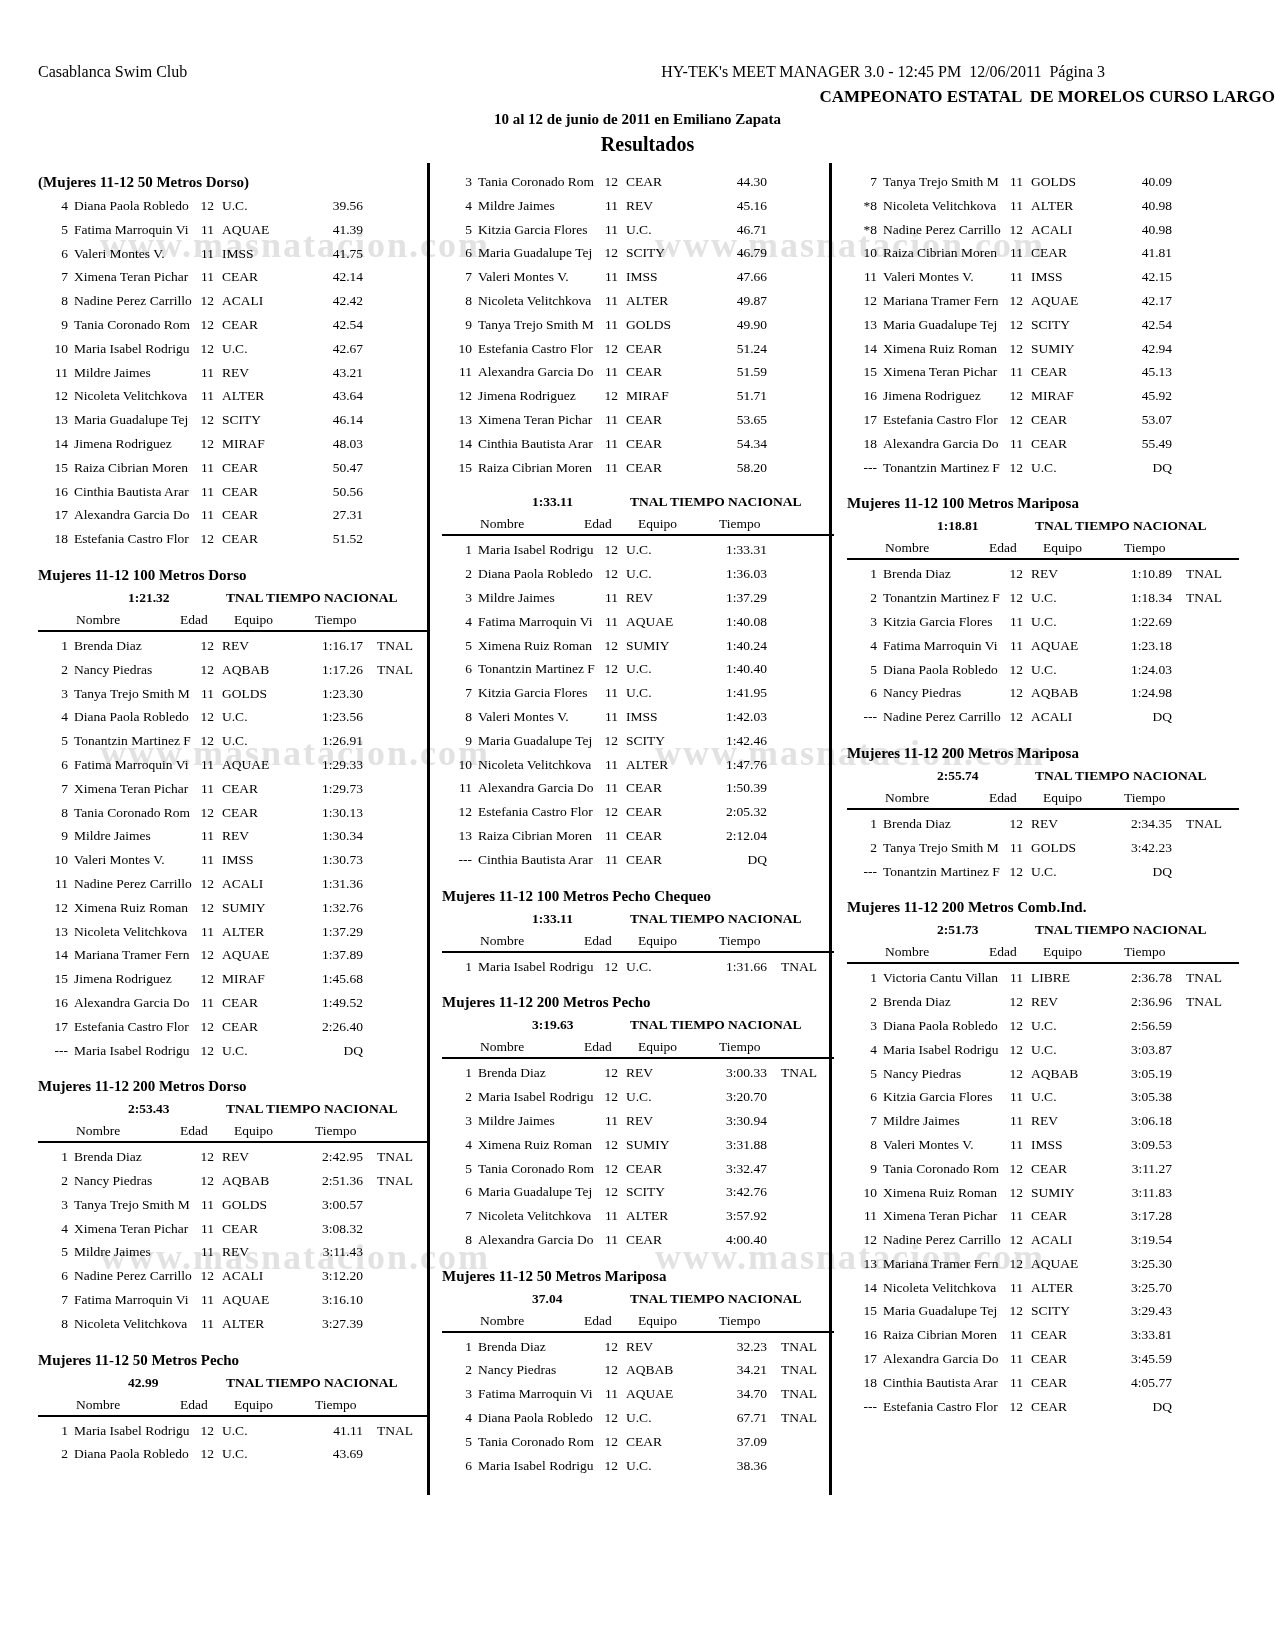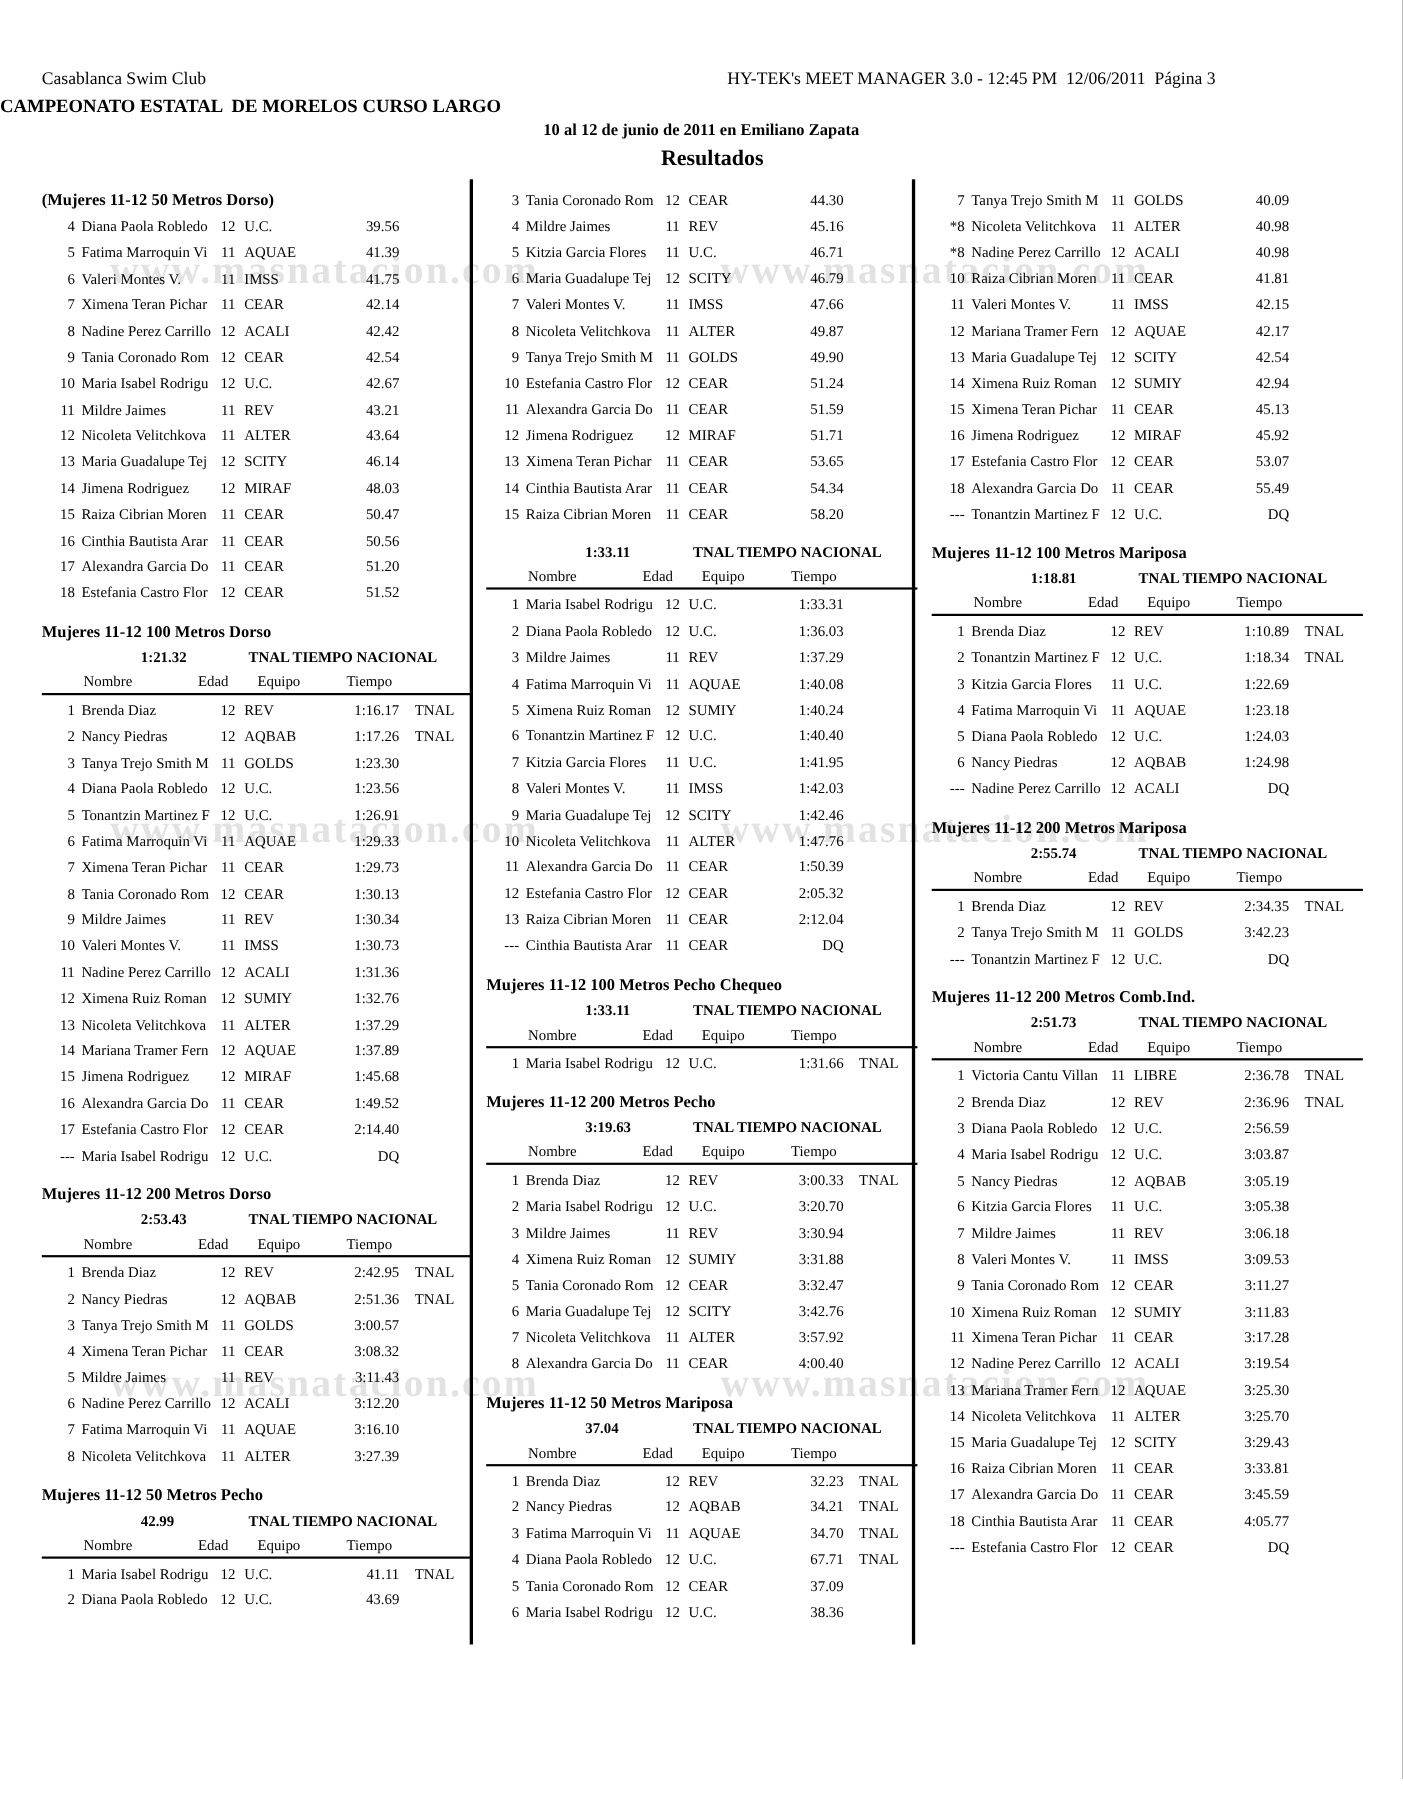--- a/index.html
+++ b/index.html
@@ -4,21 +4,21 @@
 <style>
   html,body { margin:0; padding:0; background:#888; }
   .page {
     position:relative; width:1275px; height:1650px; margin:0 auto;
     background:#ffffff; overflow:hidden;
     font-family:"Liberation Serif","DejaVu Serif",serif; color:#000;
   }
   
   .club      { position:absolute; left:38px;  top:63px;  font-size:16px; white-space:pre; }
   .meta      { position:absolute; right:170px; top:63px; font-size:16px; white-space:pre; }
-  .meet-title{ position:absolute; left:0; top:87px;  width:100%; text-align:left; font-size:17px; font-weight:bold; white-space:pre; }
+  .meet-title{ position:absolute; left:0; top:87px;  width:100%; text-align:right; font-size:17px; font-weight:bold; white-space:pre; }
   .meet-sub  { position:absolute; left:0; top:111px; width:100%; text-align:center; font-size:15px; font-weight:bold; }
   .results-h { position:absolute; left:10px; top:133px; width:100%; text-align:center; font-size:20px; font-weight:bold; }
   
   .wm { position:absolute; font-size:36px; letter-spacing:2px; color:#e2e2e2; font-weight:bold; white-space:nowrap; pointer-events:none; }
   
   .vsep { position:absolute; top:163px; height:1332px; width:3px; background:#000; }
   
   .col { position:absolute; top:170px; width:392px; }
   #col-0{ left:38px; } #col-1{ left:442px; } #col-2{ left:847px; }
   .section + .section { margin-top:12px; }
@@ -155,21 +155,21 @@
           <span class="name">Cinthia Bautista Arar</span>
           <span class="age">11</span>
           <span class="team">CEAR</span>
           <span class="time">50.56</span>
         </div>
         <div class="row">
           <span class="place">17</span>
           <span class="name">Alexandra Garcia Do</span>
           <span class="age">11</span>
           <span class="team">CEAR</span>
-          <span class="time">51.20</span>
+          <span class="time">27.31</span>
         </div>
         <div class="row">
           <span class="place">18</span>
           <span class="name">Estefania Castro Flor</span>
           <span class="age">12</span>
           <span class="team">CEAR</span>
           <span class="time">51.52</span>
         </div>
       </div>
       <div class="section">
@@ -296,21 +296,21 @@
           <span class="name">Alexandra Garcia Do</span>
           <span class="age">11</span>
           <span class="team">CEAR</span>
           <span class="time">1:49.52</span>
         </div>
         <div class="row">
           <span class="place">17</span>
           <span class="name">Estefania Castro Flor</span>
           <span class="age">12</span>
           <span class="team">CEAR</span>
-          <span class="time">2:14.40</span>
+          <span class="time">2:26.40</span>
         </div>
         <div class="row">
           <span class="place">---</span>
           <span class="name">Maria Isabel Rodrigu</span>
           <span class="age">12</span>
           <span class="team">U.C.</span>
           <span class="time">DQ</span>
         </div>
       </div>
       <div class="section">

